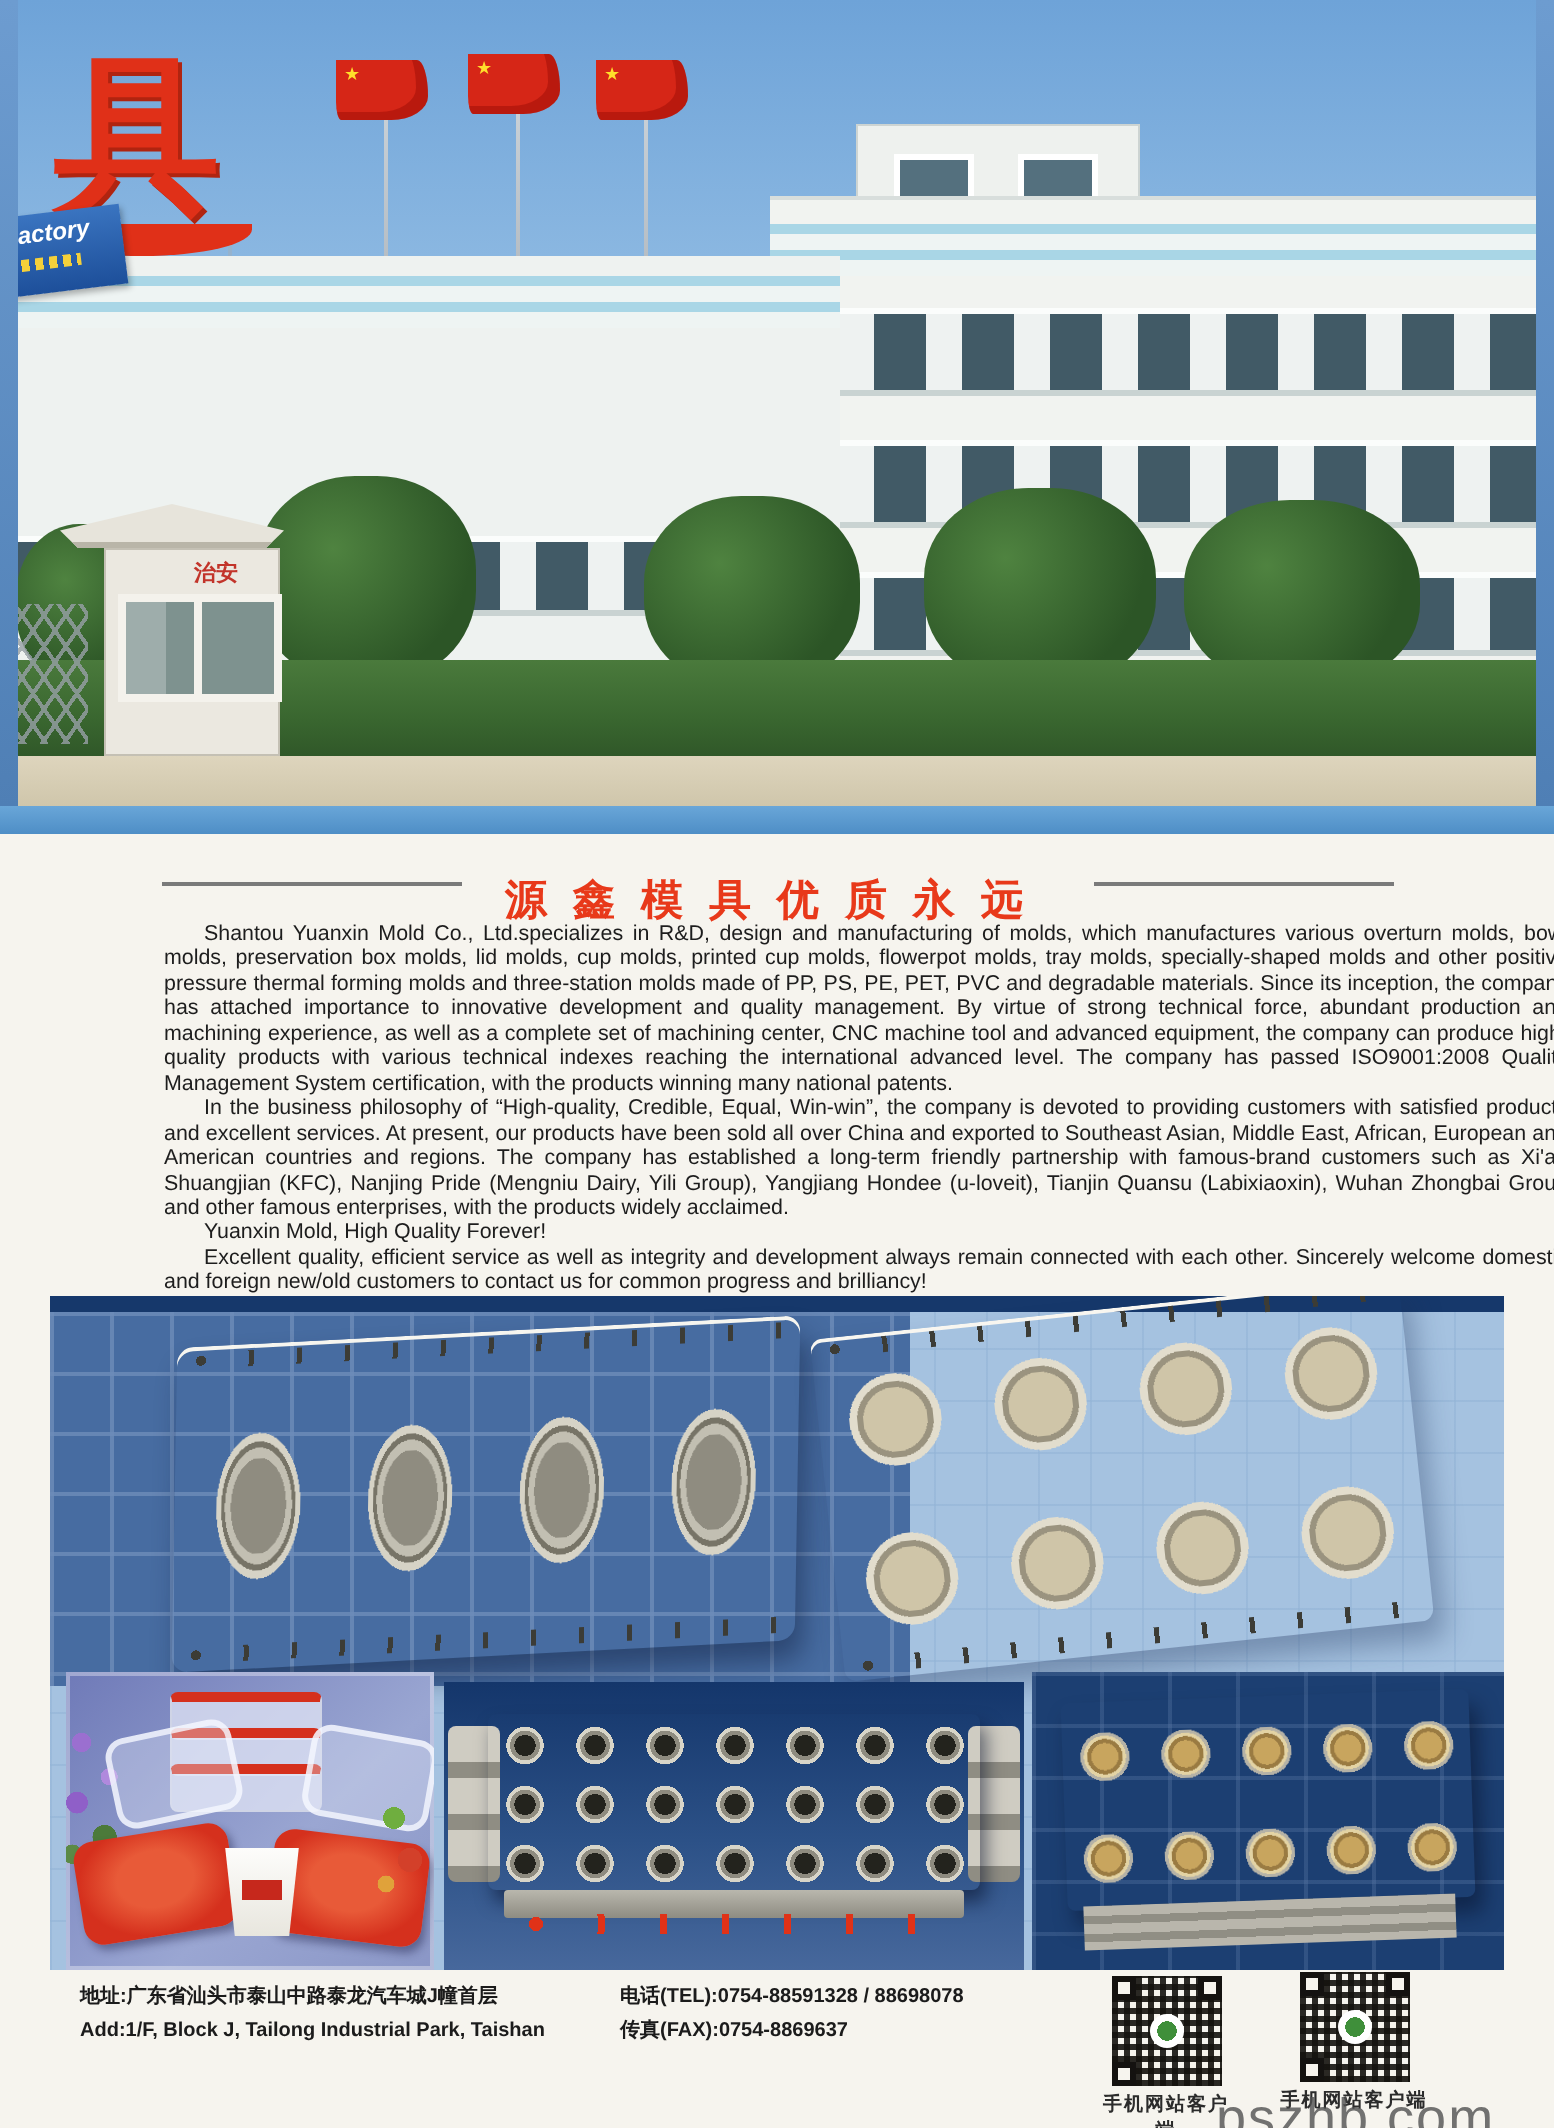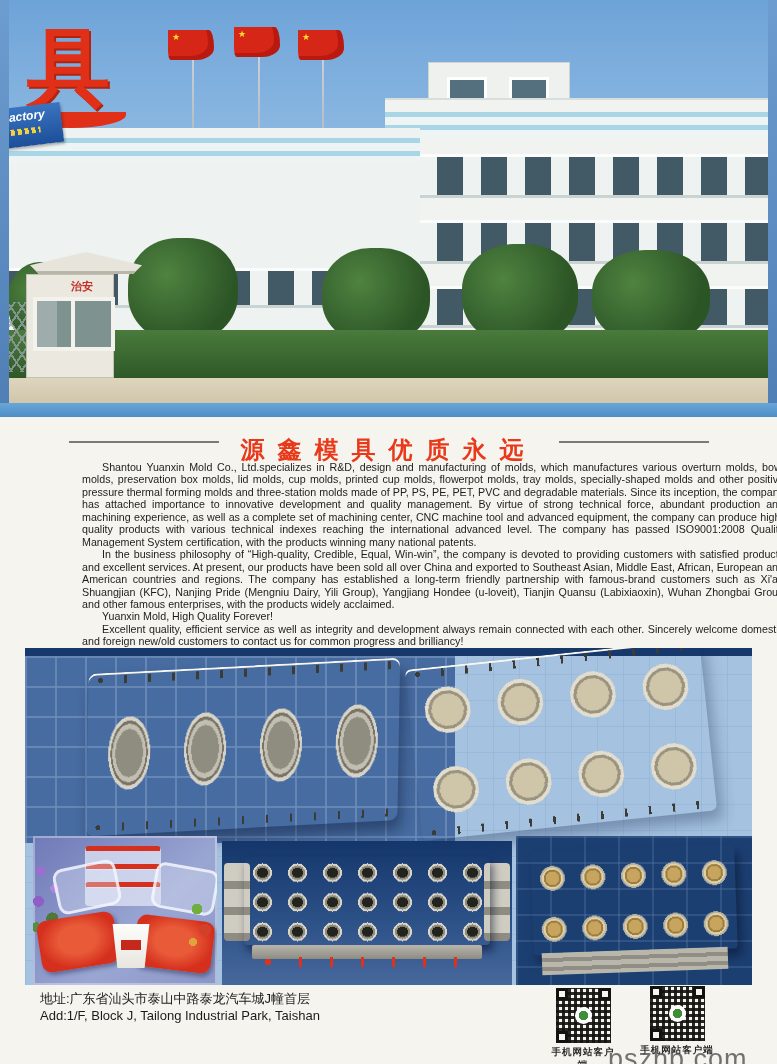--- a/index.html
+++ b/index.html
@@ -39,36 +39,36 @@
   .stripes{height:26px;background:repeating-linear-gradient(180deg,#a9d6e6 0 5px,#eef4f3 5px 13px);}
   .win-row{background:repeating-linear-gradient(90deg,#415a66 0 26px,#eef2f1 26px 44px);
       border-top:3px solid #fbfdfc;border-bottom:3px solid #c9d3d2;}
   
   .hedge{left:0;top:330px;width:777px;height:50px;
       background:linear-gradient(180deg,#4a7a3c,#39662f 60%,#2f5628);}
   .tree{background:radial-gradient(circle at 35% 35%,#4f8340,#2c5526 70%);border-radius:45%;}
   
   .booth-roof{left:30px;top:252px;width:112px;height:22px;background:#e7e4db;
       clip-path:polygon(8% 100%,0 60%,50% 0,100% 60%,92% 100%);box-shadow:inset 0 -3px 0 #b9b5a8;}
-  .booth-body{left:26px;top:274px;width:88px;height:104px;background:#ebe8e0;
+  .booth-body{left:52px;top:274px;width:88px;height:104px;background:#ebe8e0;
       border:1px solid #c4c0b4;box-sizing:border-box;padding-left:24px;}
   .booth-label{width:100%;text-align:center;color:#c2342a;font-weight:bold;font-size:11px;margin-top:4px;}
   .booth-win{position:absolute;left:6px;top:22px;width:74px;height:46px;background:#7e928f;
       border:4px solid #f4f2ec;box-shadow:inset 20px 0 0 rgba(255,255,255,.25);}
   .booth-win:after{content:"";position:absolute;left:46%;top:0;width:4px;height:100%;background:#f4f2ec;}
   .fence{left:0;top:302px;width:44px;height:70px;opacity:.8;
       background:repeating-linear-gradient(55deg,#97a0a6 0 2px,transparent 2px 9px),
                  repeating-linear-gradient(-55deg,#97a0a6 0 2px,transparent 2px 9px);}
   .walkway{left:0;top:378px;width:777px;height:25px;background:linear-gradient(180deg,#ded5bd,#cfc6ab);}
 
   
   .divider{left:0;top:403px;width:777px;height:14px;background:linear-gradient(180deg,#69a6d8,#4e8ec6);}
   .title-row{left:0;top:425px;width:777px;height:34px;display:flex;align-items:center;justify-content:center;gap:22px;}
   .title-row .rule{width:150px;height:2px;background:#7a7a7a;}
-  .main-title{color:#e8391a;font-size:24px;font-weight:bold;letter-spacing:13px;white-space:nowrap;margin-top:16px;}
+  .main-title{color:#e8391a;font-size:21px;font-weight:bold;letter-spacing:13px;white-space:nowrap;margin-top:16px;}
 
   
   .about{left:38px;top:461px;width:702px;color:#1d1d1d;font-size:10.7px;line-height:12.45px;
       text-align:justify;margin-left:44px;}
   .about p{margin:0;text-indent:20px;}
 
   
   .collage{left:25px;top:648px;width:727px;height:337px;background:#a5c2e0;overflow:hidden;}
   .collage .lightgrid{position:absolute;inset:0;
       background-image:linear-gradient(rgba(147,180,214,.55) 1px,transparent 1px),
@@ -144,21 +144,21 @@
   .photoE .block{position:absolute;left:16px;top:12px;width:204px;height:104px;transform:rotate(-2deg);
       background:linear-gradient(180deg,#e9e7de 0%,#cbc9bf 60%,#a19f95 100%);border-radius:4px;
       background-image:radial-gradient(circle 17px at center,
          #c8a55e 0 40%, #9a7b42 40% 52%, #e3d3a4 52% 62%, #b5b2a6 62% 72%, transparent 72%);
       background-size:40.5px 51px;background-position:1px 2px;
       box-shadow:4px 8px 10px rgba(5,15,40,.5);}
   .photoE .base{position:absolute;left:26px;top:114px;width:186px;height:22px;transform:rotate(-2deg);
       background:repeating-linear-gradient(180deg,#b9b6ac 0 5px,#908e84 5px 9px);}
 
   
-  .footer-text{color:#1b1b1b;font-weight:normal;font-size:13px;line-height:17px;white-space:nowrap;}
+  .footer-text{color:#1b1b1b;font-weight:bold;font-size:10px;line-height:17px;white-space:nowrap;}
   .addr{left:40px;top:990px;}
   .contacts{left:310px;top:990px;}
   .qr{width:55px;height:55px;background:
       repeating-linear-gradient(0deg,rgba(20,18,14,.9) 0 3px,transparent 3px 6px),
       repeating-linear-gradient(90deg,rgba(20,18,14,.9) 0 3px,#f6f4ee 3px 6px);
       position:relative;}
   .qr .finder{position:absolute;width:12px;height:12px;border:3px solid #141210;background:#f6f4ee;box-sizing:border-box;}
   .qr .finder.tl{left:0;top:0;} .qr .finder.tr{right:0;top:0;} .qr .finder.bl{left:0;bottom:0;}
   .qr .logo{position:absolute;left:19px;top:19px;width:17px;height:17px;border-radius:50%;
       background:radial-gradient(circle,#3f8f3a 0 40%,#fff 41% 100%);}
@@ -288,20 +288,22 @@
     <div class="base"></div>
   </div>
 </div>
 
 <div class="abs footer-text addr">
   <div>地址:广东省汕头市泰山中路泰龙汽车城J幢首层</div>
   <div>Add:1/F, Block J, Tailong Industrial Park, Taishan</div>
 </div>
 
 <div class="abs footer-text contacts">
+  <div>电话(TEL):0754-88591328 / 88698078</div>
+  <div>传真(FAX):0754-8869637</div>
 </div>
 
 <div class="abs qr-wrap1">
   <div class="qr">
     <span class="finder tl"></span>
     <span class="finder tr"></span>
     <span class="finder bl"></span>
     <span class="logo"></span>
   </div>
   <div class="qr-label">手机网站客户端</div>

